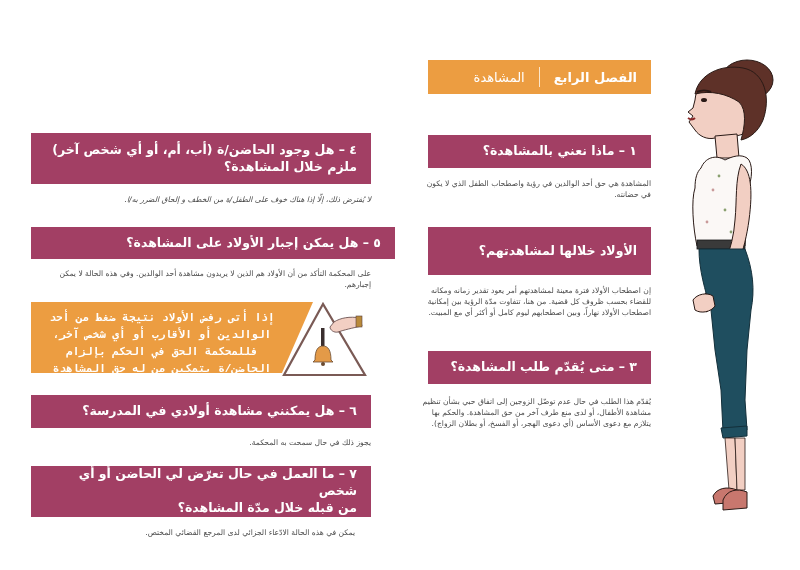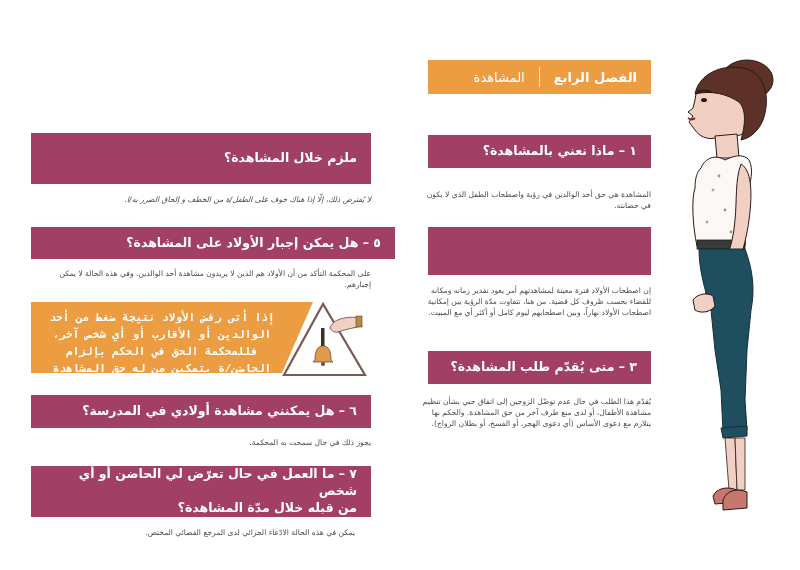--- a/index.html
+++ b/index.html
@@ -64,20 +64,21 @@
     line-height: 1.55;
     font-weight: bold;
     font-family: Liberation Mono, monospace;
   }
 </style>
 </head>
 <body>
 
 <div class="q-panel" style="left:31px; top:133px; width:340px; height:51px; font-size:12.5px;">
   <div>
+    <span>٤ – هل وجود الحاضن/ة (أب، أم، أو أي شخص آخر)</span>
     <span>ملزم خلال المشاهدة؟</span>
   </div>
 </div>
 <div class="answer" style="left:31px; top:194px; width:340px;font-style:italic;">لا يُفترض ذلك، إلّا إذا هناك خوف على الطفل/ة من الخطف و إلحاق الضرر به/ا.</div>
 
 <div class="q-panel" style="left:31px; top:227px; width:364px; height:32px; font-size:12.5px;">
   <span>٥ – هل يمكن إجبار الأولاد على المشاهدة؟</span>
 </div>
 <div class="answer" style="left:31px; top:268px; width:340px;">على المحكمة التأكد من أن الأولاد هم الذين لا يريدون مشاهدة أحد الوالدين. وفي هذه الحالة لا يمكن إجبارهم.</div>
 
@@ -113,24 +114,25 @@
 
 <div class="chapter-bar">
   <span>الفصل الرابع</span>
   <span class="sep"></span>
   <span style="font-weight:normal;">المشاهدة</span>
 </div>
 
 <div class="q-panel" style="left:428px; top:135px; width:223px; height:33px; font-size:12.5px;">
   <span>١ – ماذا نعني بالمشاهدة؟</span>
 </div>
-<div class="answer" style="left:420px; top:178px; width:231px;margin-top:11px;">المشاهدة هي حق أحد الوالدين في رؤية واصطحاب الطفل الذي لا يكون في حضانته.</div>
+<div class="answer" style="left:420px; top:178px; width:231px;">المشاهدة هي حق أحد الوالدين في رؤية واصطحاب الطفل الذي لا يكون في حضانته.</div>
 
 <div class="q-panel" style="left:428px; top:227px; width:223px; height:48px; font-size:12.5px;">
   <div>
+    <span>الأولاد خلالها لمشاهدتهم؟</span>
   </div>
 </div>
 <div class="answer" style="left:420px; top:285px; width:231px;">إن اصطحاب الأولاد فترة معينة لمشاهدتهم أمر يعود تقدير زمانه ومكانه للقضاء بحسب ظروف كل قضية. من هنا، تتفاوت مدّة الرؤية بين إمكانية اصطحاب الأولاد نهاراً، وبين اصطحابهم ليوم كامل أو أكثر أي مع المبيت.</div>
 
 <div class="q-panel" style="left:428px; top:351px; width:223px; height:33px; font-size:12.5px;">
   <span>٣ – متى يُقدّم طلب المشاهدة؟</span>
 </div>
 <div class="answer" style="left:420px; top:396px; width:231px;">يُقدّم هذا الطلب في حال عدم توصّل الزوجين إلى اتفاق حبي بشأن تنظيم مشاهدة الأطفال، أو لدى منع طرف آخر من حق المشاهدة. والحكم بها يتلازم مع دعوى الأساس (أي دعوى الهجر، أو الفسخ، أو بطلان الزواج).</div>
 
 <div class="abs" style="left:655px; top:50px; width:145px; height:500px;">

